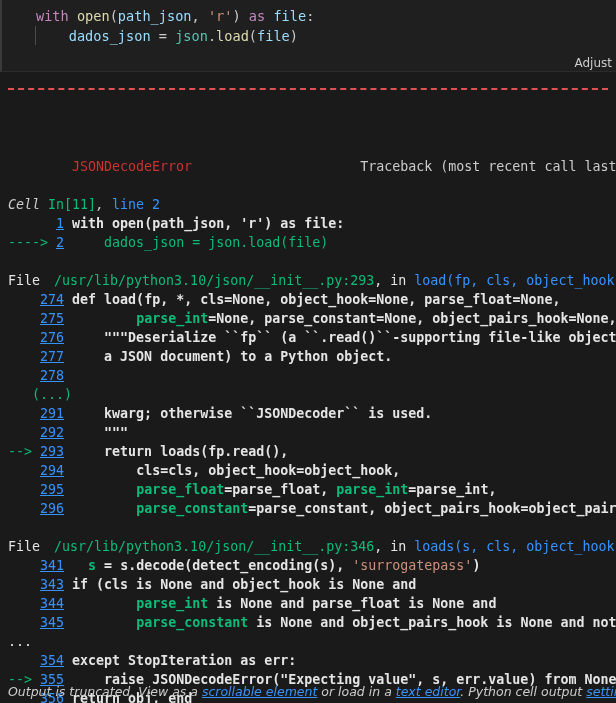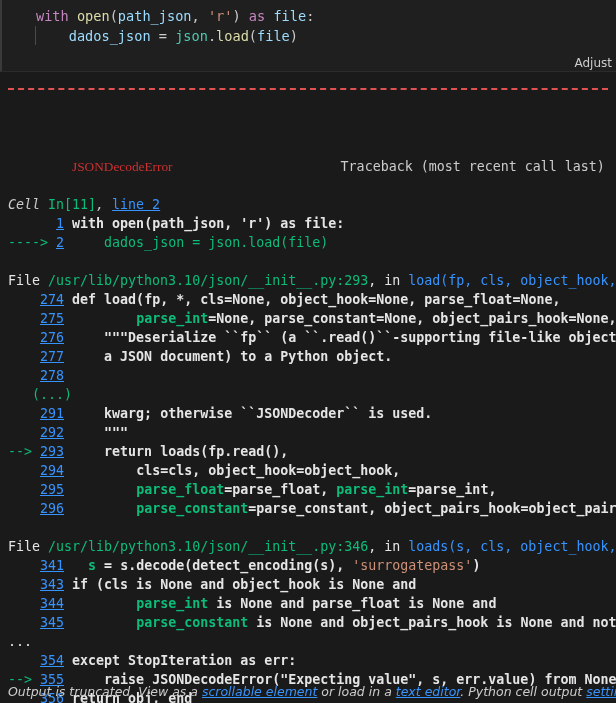--- a/index.html
+++ b/index.html
@@ -107,29 +107,29 @@
   .tb .blank { height: 19px; }
 
   
   .k   { color: #c586c0; }               
   .fn  { color: #dcdcaa; }               
   .var { color: #9cdcfe; }               
   .str { color: #ce9178; }               
   .mod { color: #4ec9b0; }               
   .pun { color: #cccccc; }
 
-  .err-name   { color: #cd3131; font-family: Liberation Serif, serif; }
+  .err-name   { color: #cd3131; }
   .tb-head    { color: #cccccc; }
   .cell-word  { color: #cccccc; font-style: italic; }
   .green      { color: #0dbc79; }
-  .link-blue  { color: #3794ff; text-decoration: underline; }
+  .link-blue  { color: #3794ff; }
   .lineno     { color: #3794ff; text-decoration: underline; }
   .arrow      { color: #0dbc79; }
   .ellipsis   { color: #0dbc79; }
-  .path-green { color: #0dbc79; }
+  .path-green { color: #0dbc79; margin-left: 6px; }
   .sig-blue   { color: #3794ff; }
   .white      { color: #e5e5e5; }
   .bold       { font-weight: bold; }
 
   
   .trunc {
     position: absolute;
     left: 8px;
     bottom: 4px;
     font-family: "DejaVu Sans", sans-serif;

